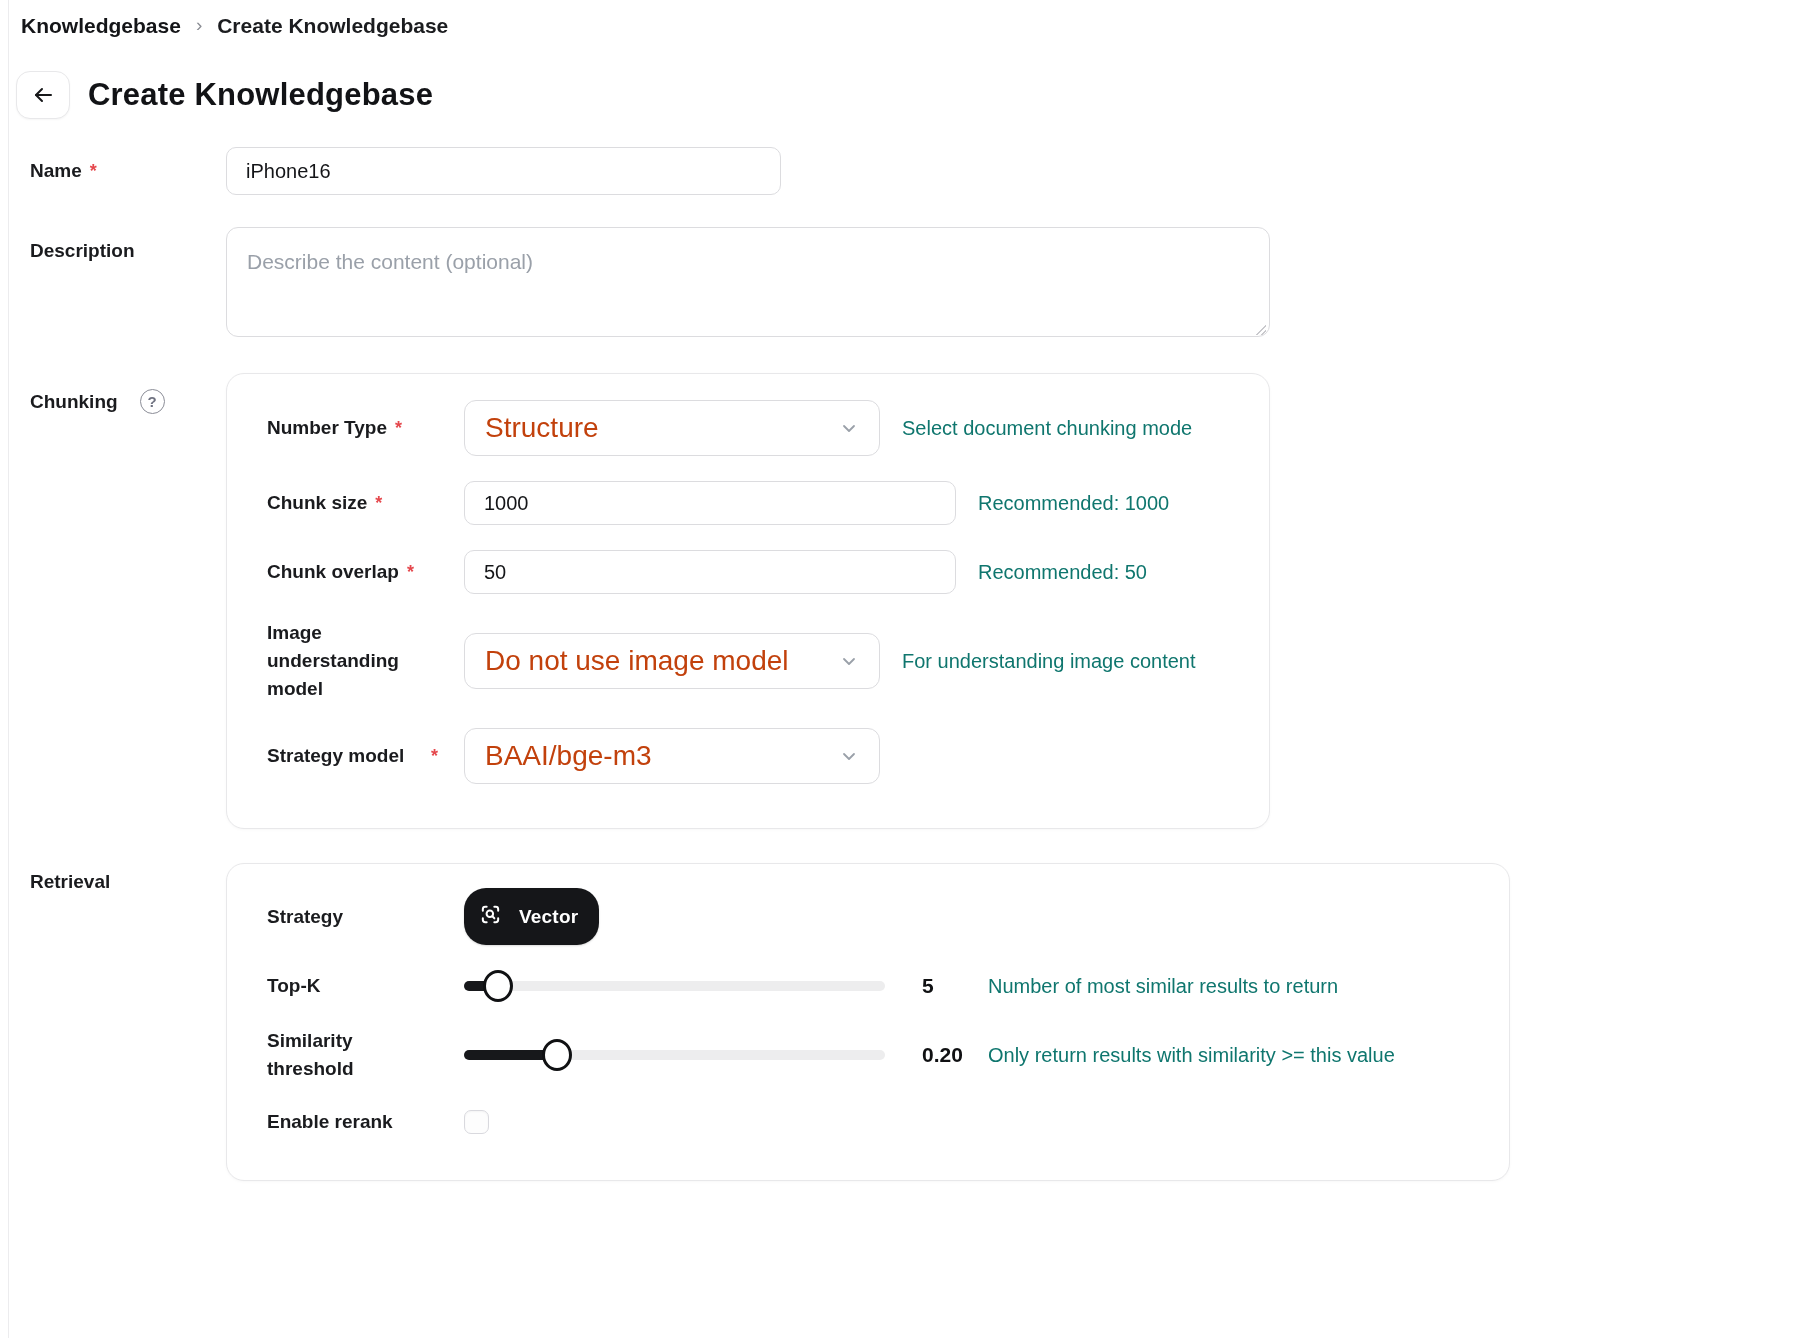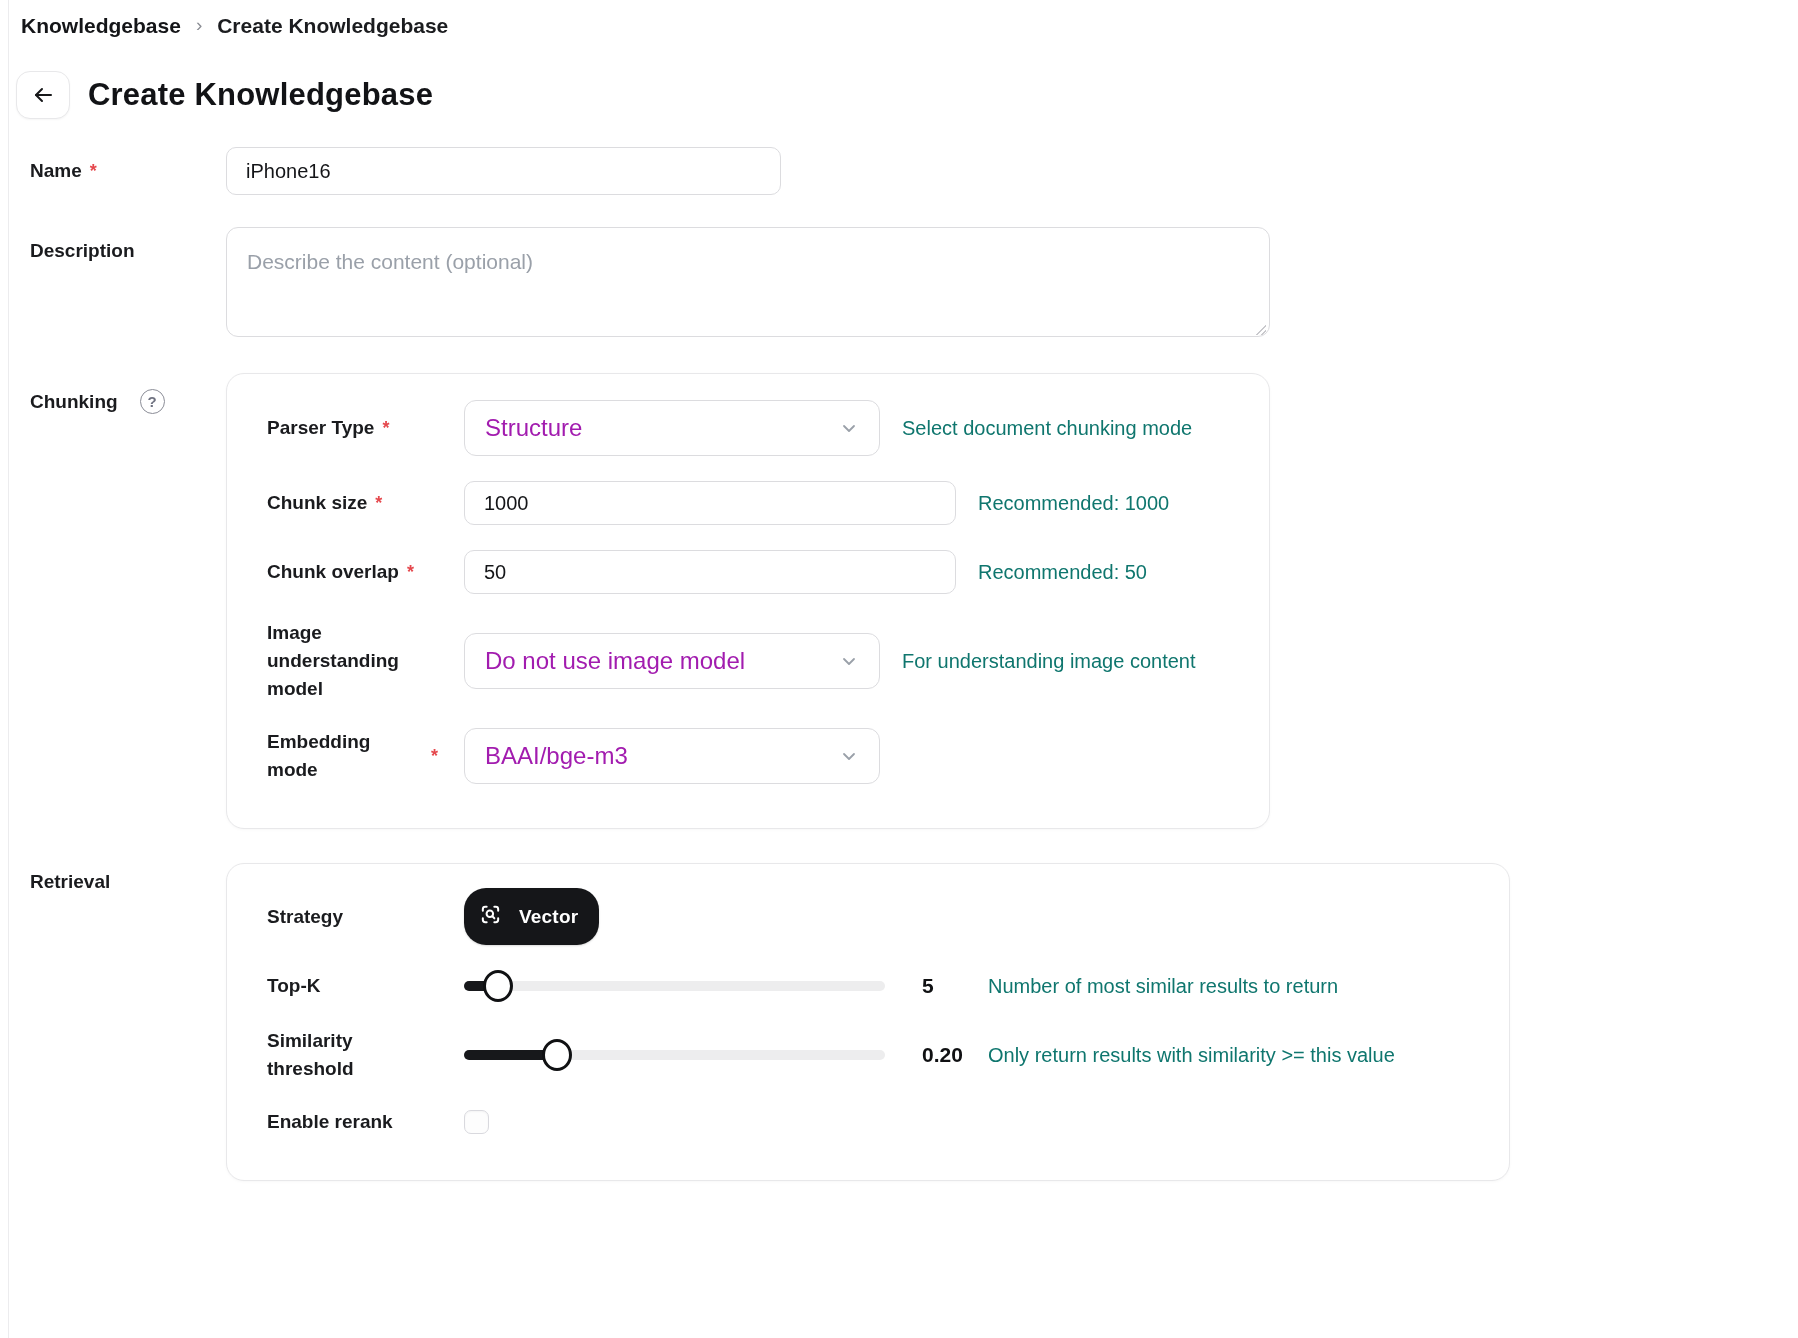--- a/index.html
+++ b/index.html
@@ -59,21 +59,21 @@
 
   .inner-row { display:flex; align-items:center; }
   .inner-row + .inner-row { margin-top:25px; }
   .inner-label { width:197px; flex:0 0 197px; font-size:19px; font-weight:700; color:#1a1b1e; line-height:28px;
                  display:flex; align-items:center; padding-right:26px; }
   .inner-label .label-text { max-width:150px; }
   .inner-label .req-right { margin-left:auto; }
 
   .select-box { width:416px; height:56px; border:1px solid #dcdcdf; border-radius:12px; background:#fff;
                 display:flex; align-items:center; justify-content:space-between; padding:0 20px; cursor:pointer; }
-  .select-value { font-size:24px; color:#a21caf; }
+  .select-value { font-size:28px; color:#c2410c; }
   .chevron-icon { display:flex; }
 
   .num-input { width:492px; height:44px; }
 
   .hint { font-size:20px; color:#0f766e; margin-left:22px; white-space:nowrap; }
 
   
   .strategy-pill { height:57px; background:var(--pill,#151619); border-radius:22px; display:inline-flex; align-items:center;
                    gap:17px; padding:0 21px 0 15px; cursor:pointer; box-shadow:0 1px 2px rgba(0,0,0,0.15); }
   .strategy-pill .pill-label { color:#fff; font-size:19px; font-weight:700; letter-spacing:0.2px; }
@@ -139,21 +139,21 @@
       <div class="outer-label">
         <span class="section-label-wrap">
           <span>Chunking</span>
           <span class="help-icon">?</span>
         </span>
       </div>
       <div class="card chunking-card">
 
         <div class="inner-row">
           <div class="inner-label">
-            <span class="label-text">Parser Type</span>
+            <span class="label-text">Number Type</span>
             <span class="req">*</span>
           </div>
           <div class="select-box">
             <span class="select-value">Structure</span>
             <span class="chevron-icon">
               <svg width="20" height="20" viewBox="0 0 20 20" fill="none" stroke="#9aa0a9" stroke-width="1.8" stroke-linecap="round" stroke-linejoin="round">
                   <polyline points="5 8 10 13 15 8"></polyline>
                 </svg>
             </span>
           </div>
@@ -188,21 +188,21 @@
               <svg width="20" height="20" viewBox="0 0 20 20" fill="none" stroke="#9aa0a9" stroke-width="1.8" stroke-linecap="round" stroke-linejoin="round">
                   <polyline points="5 8 10 13 15 8"></polyline>
                 </svg>
             </span>
           </div>
           <div class="hint">For understanding image content</div>
         </div>
 
         <div class="inner-row">
           <div class="inner-label">
-            <span class="label-text">Embedding mode</span>
+            <span class="label-text">Strategy model</span>
             <span class="req req-right">*</span>
           </div>
           <div class="select-box">
             <span class="select-value">BAAI/bge-m3</span>
             <span class="chevron-icon">
               <svg width="20" height="20" viewBox="0 0 20 20" fill="none" stroke="#9aa0a9" stroke-width="1.8" stroke-linecap="round" stroke-linejoin="round">
                   <polyline points="5 8 10 13 15 8"></polyline>
                 </svg>
             </span>
           </div>

